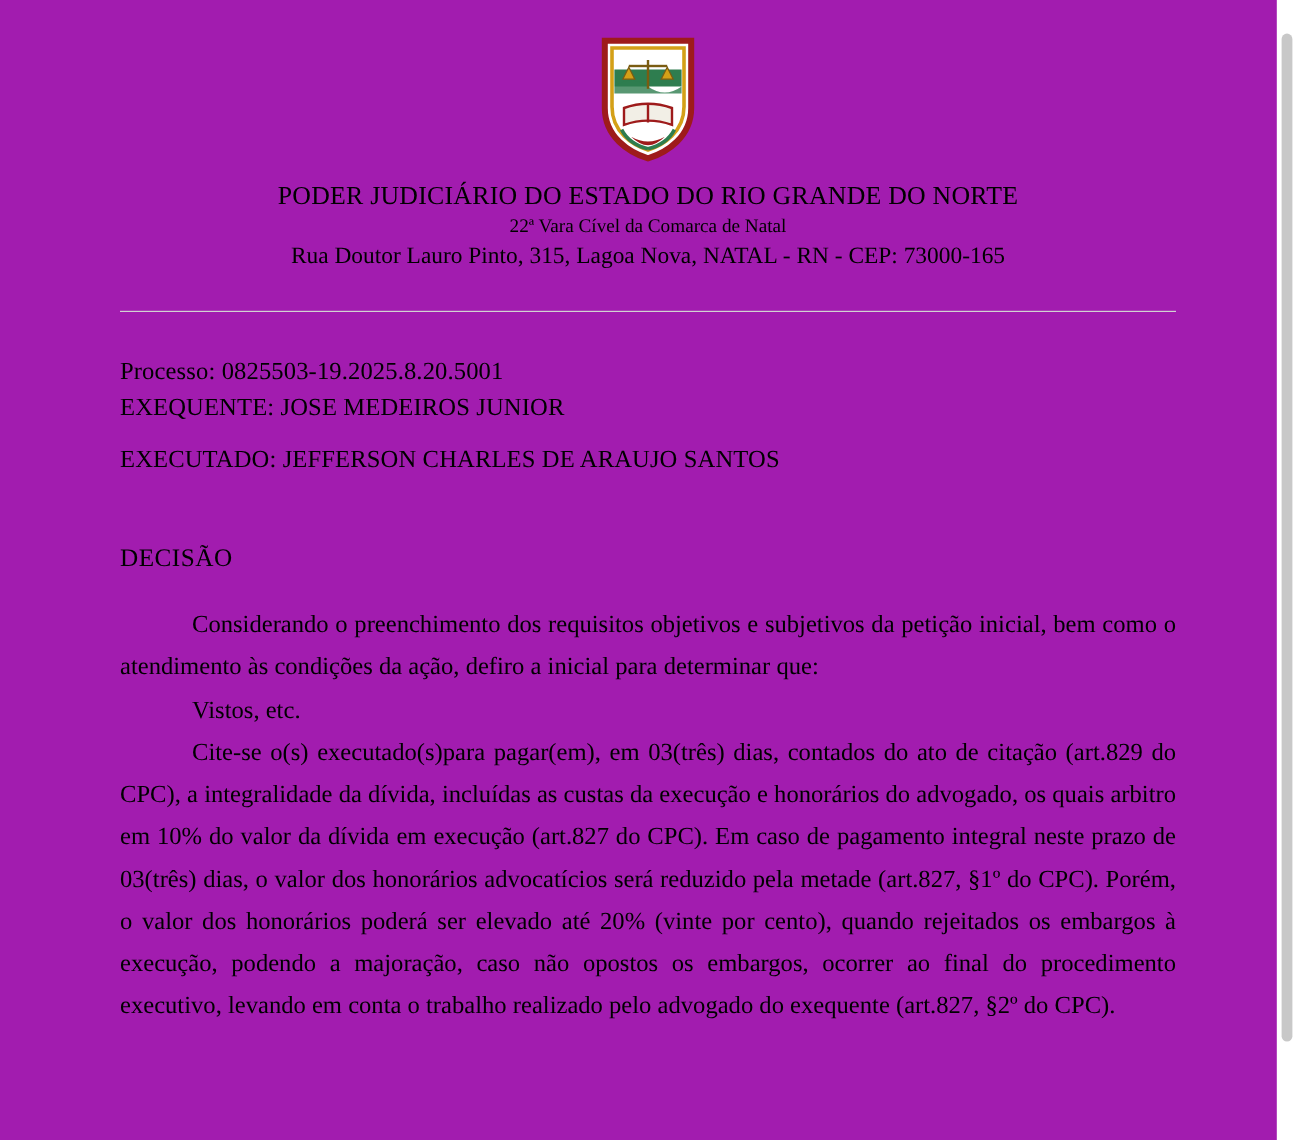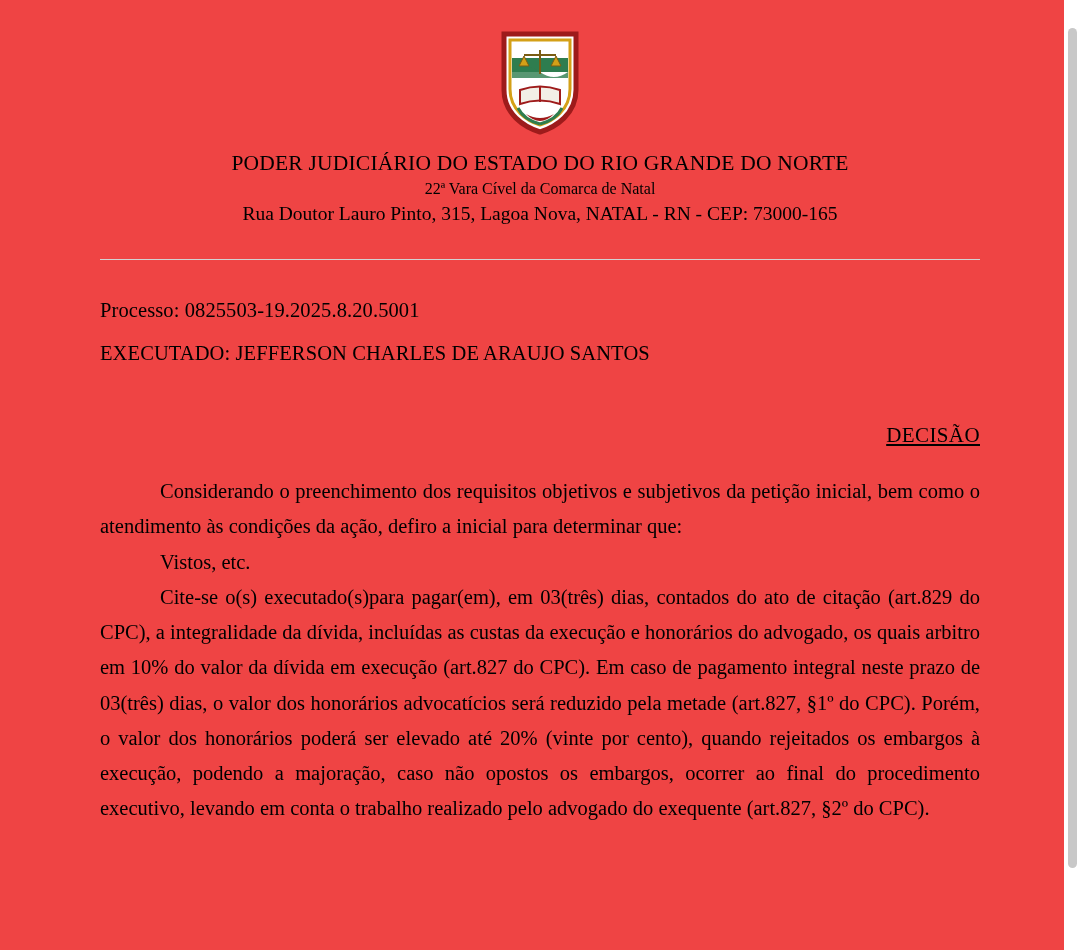--- a/index.html
+++ b/index.html
@@ -12,21 +12,21 @@
     height: 950px;
     overflow: hidden;
     font-family: "Liberation Serif", serif;
     color: #000000;
     position: relative;
   }
 
   .page {
     width: 1080px;
     height: 950px;
-    background: #ef4444;
+    background: #a21caf;
     position: relative;
     box-sizing: border-box;
   }
 
   
   .scrollbar-track {
     position: absolute;
     top: 0;
     right: 0;
     width: 16px;
@@ -87,23 +87,22 @@
   }
 
   .proc-line {
     font-size: 20.5px;
     line-height: 1.46;
     letter-spacing: 0.1px;
   }
   .proc-gap { height: 13px; }
 
   .decision-title {
-    text-align: right;
+    text-align: left;
     font-size: 21px;
-    text-decoration: underline;
     margin-top: 54px;
     margin-bottom: 26px;
     letter-spacing: 0.4px;
   }
 
   .para {
     font-size: 20.5px;
     line-height: 1.72;
     text-align: justify;
     text-indent: 60px;
@@ -145,20 +144,21 @@
     <div class="court-line-1">PODER JUDICIÁRIO DO ESTADO DO RIO GRANDE DO NORTE</div>
     <div class="court-line-2">22ª Vara Cível da Comarca de Natal</div>
     <div class="court-line-3">Rua Doutor Lauro Pinto, 315, Lagoa Nova, NATAL - RN - CEP: 73000-165</div>
   </div>
 
   <div class="divider"></div>
 
   <div class="content">
 
     <div class="proc-line">Processo:  0825503-19.2025.8.20.5001</div>
+    <div class="proc-line">EXEQUENTE: JOSE MEDEIROS JUNIOR</div>
     <div class="proc-gap"></div>
     <div class="proc-line">EXECUTADO: JEFFERSON CHARLES DE ARAUJO SANTOS</div>
 
     <div class="decision-title">DECISÃO</div>
 
     <p class="para">Considerando o preenchimento dos requisitos objetivos e subjetivos da petição inicial, bem como o atendimento às condições da ação, defiro a inicial para determinar que:</p>
     <p class="para">Vistos, etc.</p>
     <p class="para">Cite-se o(s) executado(s)para pagar(em), em 03(três) dias, contados do ato de citação (art.829 do CPC), a integralidade da dívida, incluídas as custas da execução e honorários do advogado, os quais arbitro em 10% do valor da dívida em execução (art.827 do CPC). Em caso de pagamento integral neste prazo de 03(três) dias, o valor dos honorários advocatícios será reduzido pela metade (art.827, §1º do CPC). Porém, o valor dos honorários poderá ser elevado até 20% (vinte por cento), quando rejeitados os embargos à execução, podendo a majoração, caso não opostos os embargos, ocorrer ao final do procedimento executivo, levando em conta o trabalho realizado pelo advogado do exequente (art.827, §2º do CPC).</p>
   </div>
 

